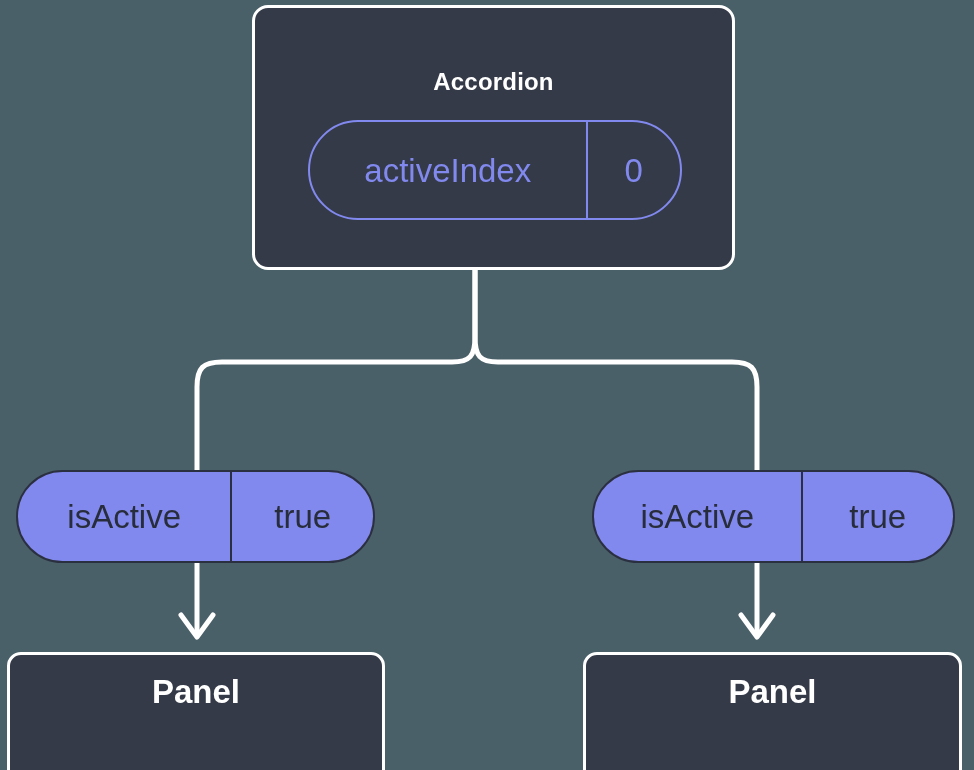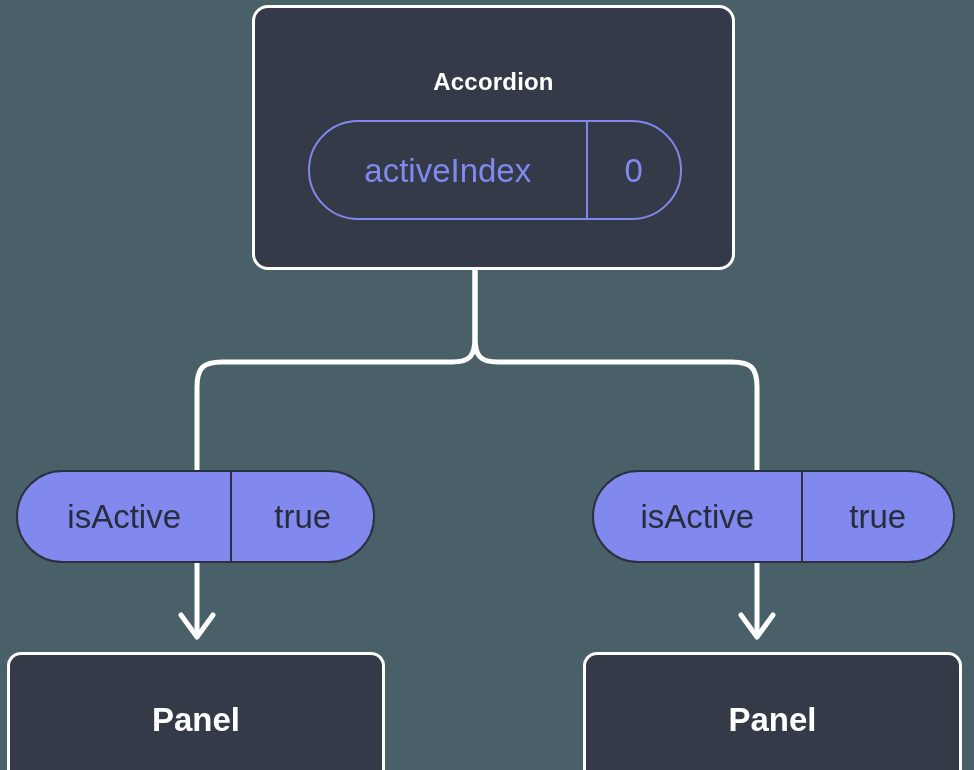--- a/index.html
+++ b/index.html
@@ -136,21 +136,21 @@
     border-radius: 14px;
     display: flex;
     align-items: flex-start;
     justify-content: center;
   }
   .leaf-label {
     color: #ffffff;
     font-size: 33px;
     font-weight: 700;
     line-height: 1;
-    margin-top: 48px;
+    margin-top: 20px;
   }
   #panel-left {
     left: 7px;
     top: 652px;
     width: 378px;
     height: 135px;
   }
   #panel-right {
     left: 583px;
     top: 652px;

